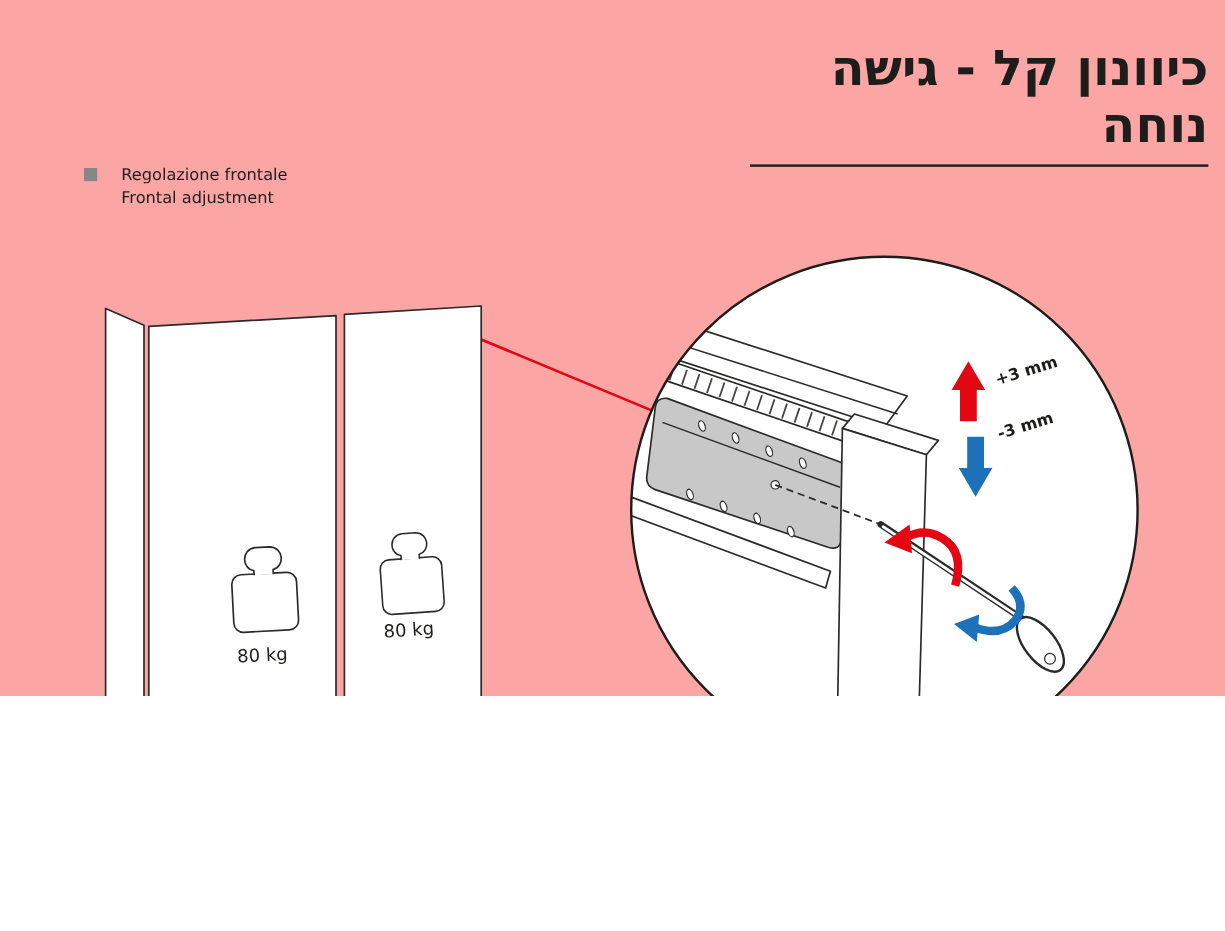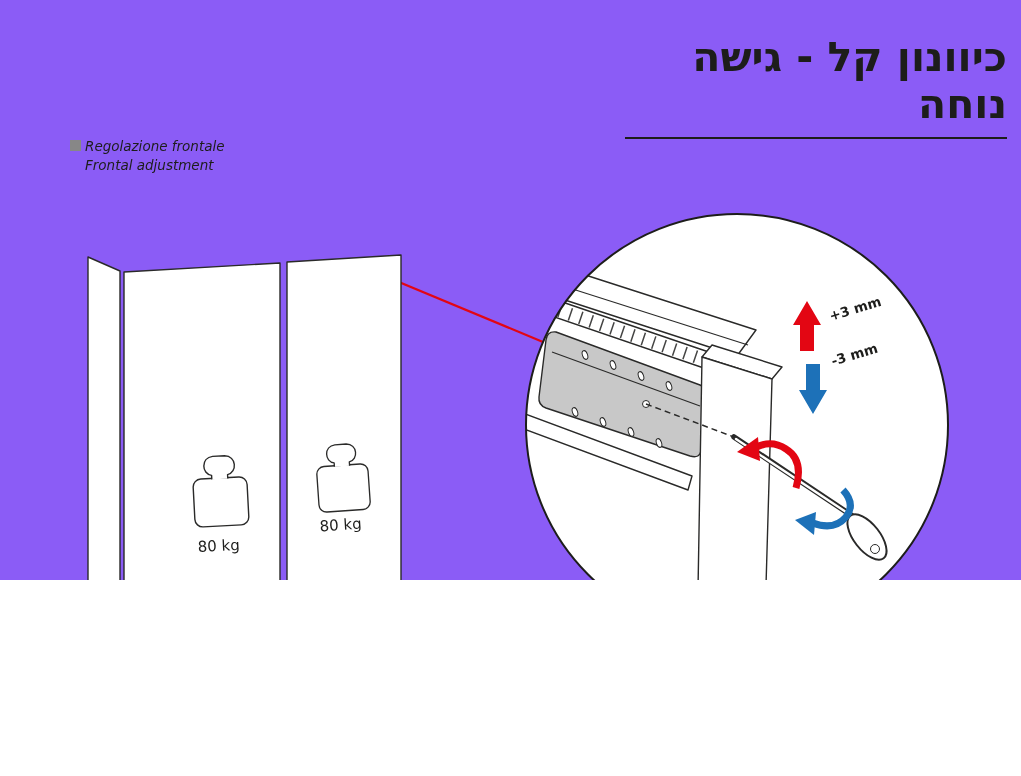--- a/index.html
+++ b/index.html
@@ -1,32 +1,32 @@
 <!DOCTYPE html>
 <html><head>
 <meta charset="utf-8">
 <style>
   html,body { margin:0; padding:0; background:#fff; }
   #stage {
-    position:relative; width:1021px; height:580px; background:#8b5cf6;
+    position:relative; width:1021px; height:580px; background:#fca5a5;
     overflow:hidden; font-family:"DejaVu Sans", sans-serif;
   }
   .title-block {
     position:absolute; top:34px; right:14px; width:382px;
     border-bottom:2px solid #1d1d1b; padding-bottom:9px;
     direction:rtl; text-align:right;
   }
   .title-block h1 {
     margin:0; font-size:41px; line-height:1.15; font-weight:bold;
     color:#1d1d1b; font-family:"DejaVu Sans", sans-serif;
   }
   .legend {
     position:absolute; top:137px; left:70px;
-    display:flex; align-items:flex-start; gap:4px;
-    font-size:13.5px; line-height:19px; color:#1d1d1b;font-style:italic;
+    display:flex; align-items:flex-start; gap:20px;
+    font-size:13.5px; line-height:19px; color:#1d1d1b;
   }
   .legend-square { width:11px; height:11px; background:#878787; margin-top:3px; flex:0 0 auto; }
   svg.diagram { position:absolute; left:0; top:0; }
   .ln   { fill:#ffffff; stroke:#2a2a29; stroke-width:1.4; stroke-linejoin:round; }
   .lnf  { fill:none;    stroke:#2a2a29; stroke-width:1.2; stroke-linejoin:round; }
   .gray { fill:#c8c8c8; stroke:#2a2a29; stroke-width:1.4; stroke-linejoin:round; }
   .hole { fill:#ffffff; stroke:#2a2a29; stroke-width:1; }
   .red  { fill:#e30613; stroke:none; }
   .blue { fill:#1d71b8; stroke:none; }
   .redline  { stroke:#e30613; stroke-width:2.2; fill:none; }

